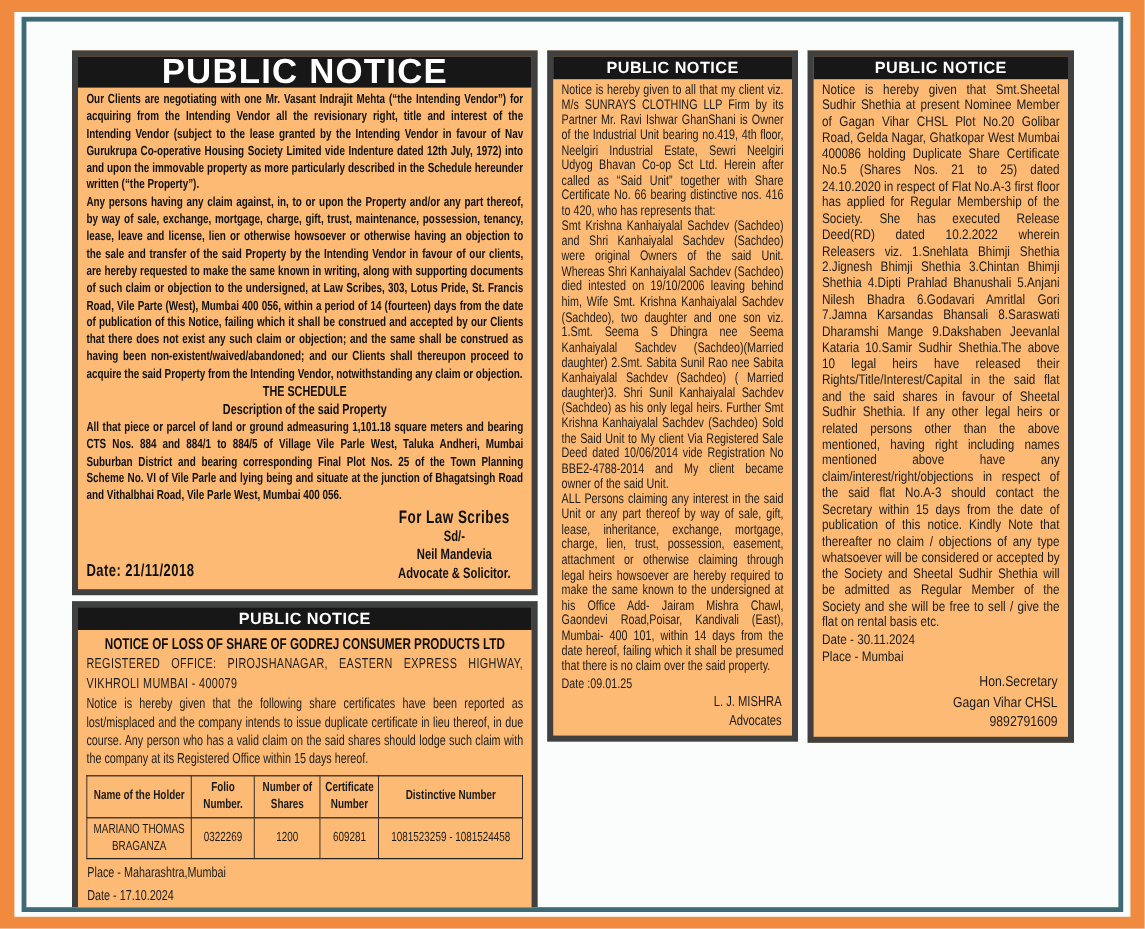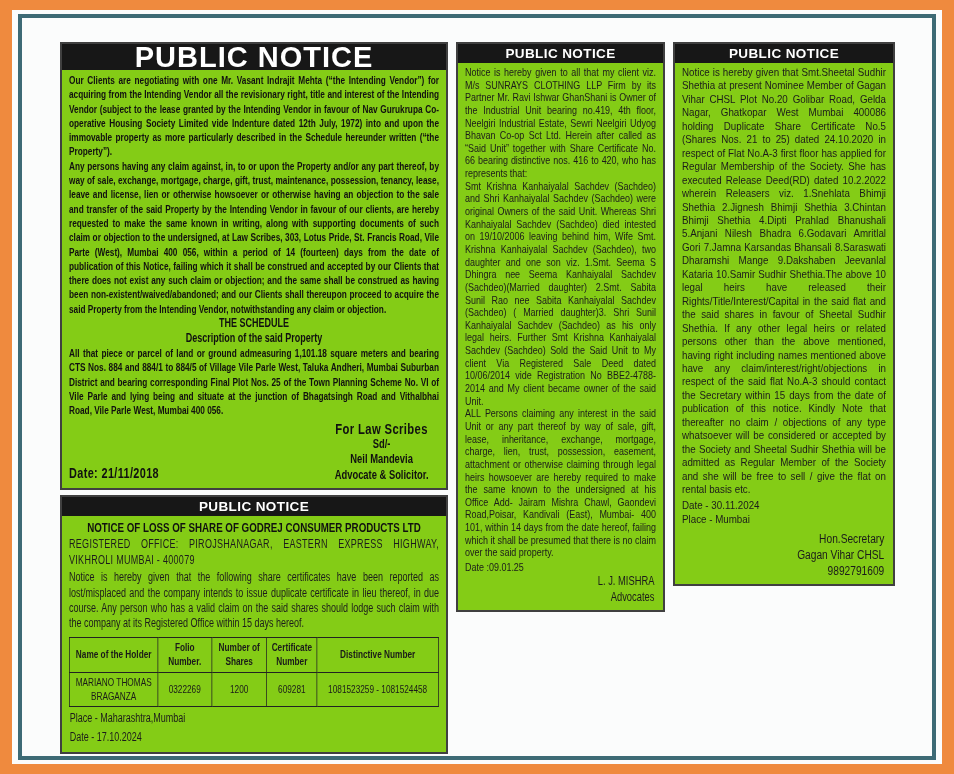--- a/index.html
+++ b/index.html
@@ -7,21 +7,21 @@
   body { font-family:"Liberation Sans", sans-serif; background:#fff; }
   .page { width:954px; height:774px; background:#ef8a3e; padding:10px 12px; overflow:hidden; }
   .gapband { width:100%; height:100%; background:#fbfcfc; padding:4px 6px; }
   .inner { width:100%; height:100%; border:4px solid #3d6a75; background:#fbfcfc;
            padding:24px 34px 0 38px; display:flex; gap:8px; overflow:hidden; }
   .col { display:flex; flex-direction:column; }
   .col-left  { width:388px; gap:5px; }
   .col-mid   { width:209px; }
   .col-right { width:222px; }
 
-  .notice { border:2px solid #404040; background:#84cc16; }
+  .notice { border:5px solid #404040; background:#fdba74; }
   .nhead { background:#171717; color:#fff; text-align:center; font-weight:bold; overflow:hidden; }
   .nhead-big   { font-size:29px; line-height:26px; height:26px; letter-spacing:1px; font-weight:800; }
   .nhead-small { font-size:13.5px; line-height:19px; height:19px; letter-spacing:.4px; }
 
   .nbody { padding:3px 7px 5px 7px; overflow:hidden; }
   .squeeze-left  { width:133.33%; transform:scaleX(0.75); transform-origin:0 0; }
   .squeeze-mid   { width:128.2%;  transform:scaleX(0.78); transform-origin:0 0; }
   .squeeze-right { width:117.65%; transform:scaleX(0.85); transform-origin:0 0; }
 
   .bold-body p { font-size:11px; font-weight:bold; color:#101010; line-height:1.3;

